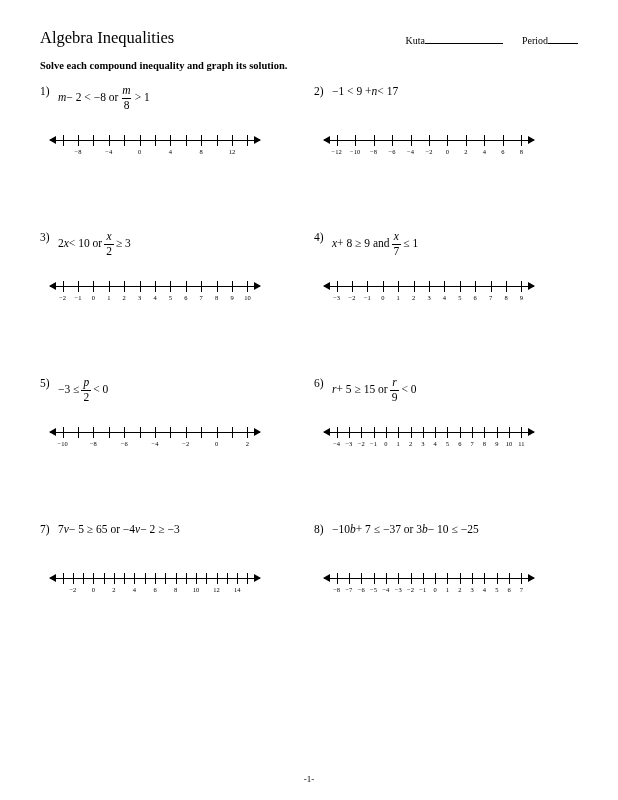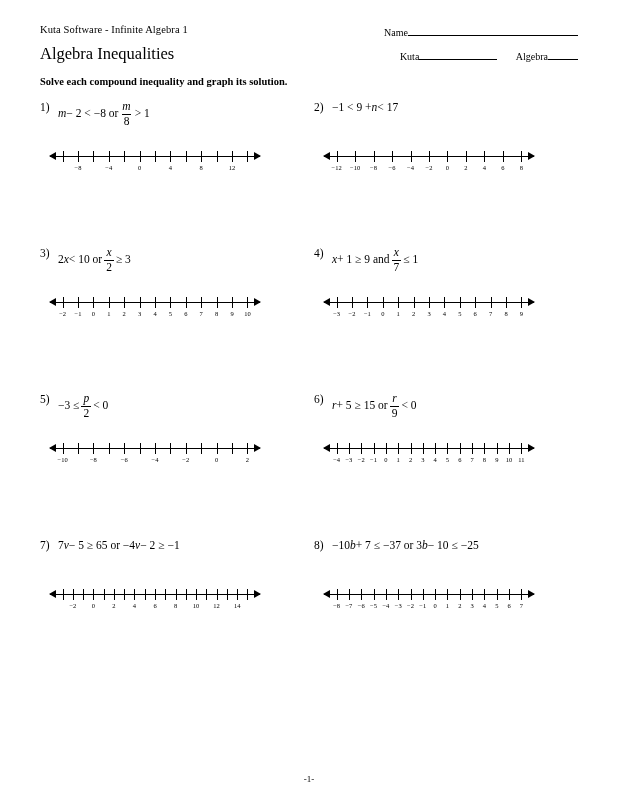--- a/index.html
+++ b/index.html
@@ -165,33 +165,27 @@
     width: 618px;
     text-align: center;
     font-size: 9px;
   }
 </style>
 </head>
 <body>
 
 <div class="page">
 
-  <div class="header-row">
-    <div class="brand">Kuta Software - Infinite Algebra 1</div>
-    <div class="name-block">
-      <span>Name</span><span class="rule" style="width:170px;"></span>
-    </div>
-  </div>
 
   <div class="title-row">
     <div class="doc-title">Algebra Inequalities</div>
     <div class="date-block">
       <span>Kuta</span><span class="rule" style="width:78px;"></span>
       <span style="display:inline-block;width:14px;"></span>
-      <span>Algebra</span><span class="rule" style="width:30px;"></span>
+      <span>Period</span><span class="rule" style="width:30px;"></span>
     </div>
   </div>
 
   <div class="instruction">Solve each compound inequality and graph its solution.</div>
 
   <div class="grid" id="grid">
       <div class="prob">
         <div class="prob-head">
           <div class="prob-num">1)</div>
           <div class="prob-body">
@@ -310,21 +304,21 @@
           <div class="tlabel" style="left: 86.6667%;">9</div>
           <div class="tick" style="left: 94%;"></div>
           <div class="tlabel" style="left: 94%;">10</div>
         </div>
       </div>
       <div class="prob">
         <div class="prob-head">
           <div class="prob-num">4)</div>
           <div class="prob-body">
             <span class="ital">x</span>
-            <span> + 1 ≥ 9 and </span>
+            <span> + 8 ≥ 9 and </span>
             <span class="frac">
               <span class="num ital">x</span>
               <span class="den">7</span>
             </span>
             <span> ≤ 1</span>
           </div>
         </div>
         <div class="numline">
           <div class="nl-axis"></div>
           <div class="nl-arrow-l"></div>
@@ -447,21 +441,21 @@
         </div>
       </div>
       <div class="prob">
         <div class="prob-head">
           <div class="prob-num">7)</div>
           <div class="prob-body">
             <span>7</span>
             <span class="ital">v</span>
             <span> − 5 ≥ 65 or −4</span>
             <span class="ital">v</span>
-            <span> − 2 ≥ −1</span>
+            <span> − 2 ≥ −3</span>
           </div>
         </div>
         <div class="numline">
           <div class="nl-axis"></div>
           <div class="nl-arrow-l"></div>
           <div class="nl-arrow-r"></div>
           <div class="tick" style="left: 6%;"></div>
           <div class="tick" style="left: 10.8889%;"></div>
           <div class="tlabel" style="left: 10.8889%;">−2</div>
           <div class="tick" style="left: 15.7778%;"></div>

